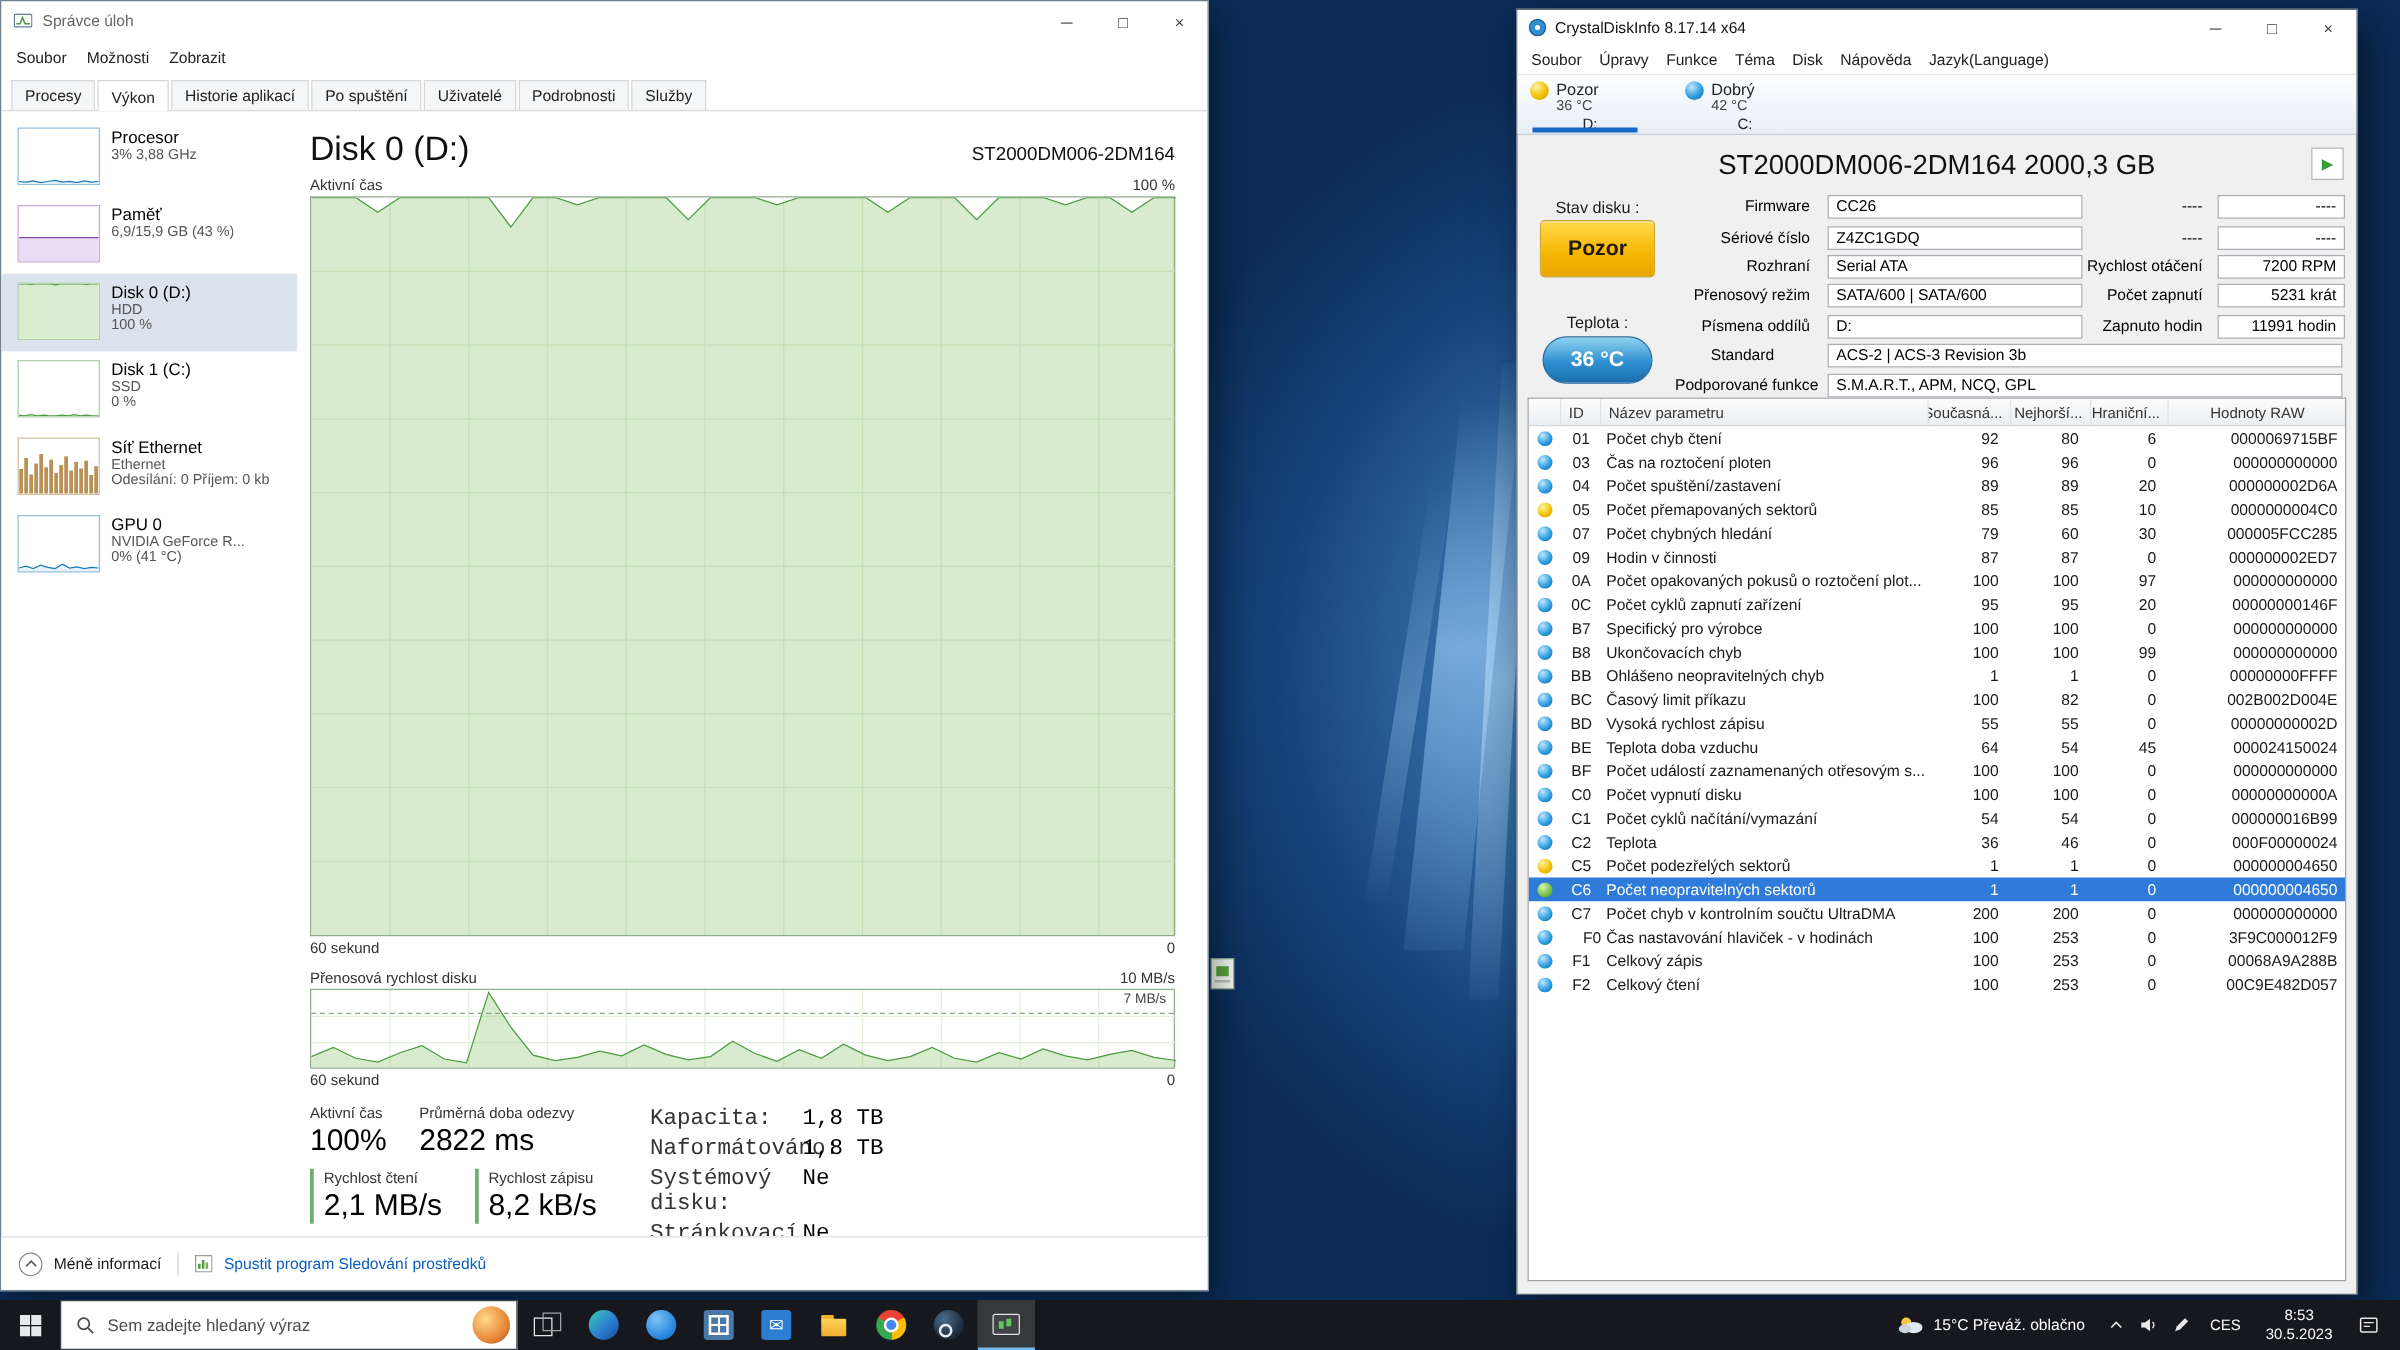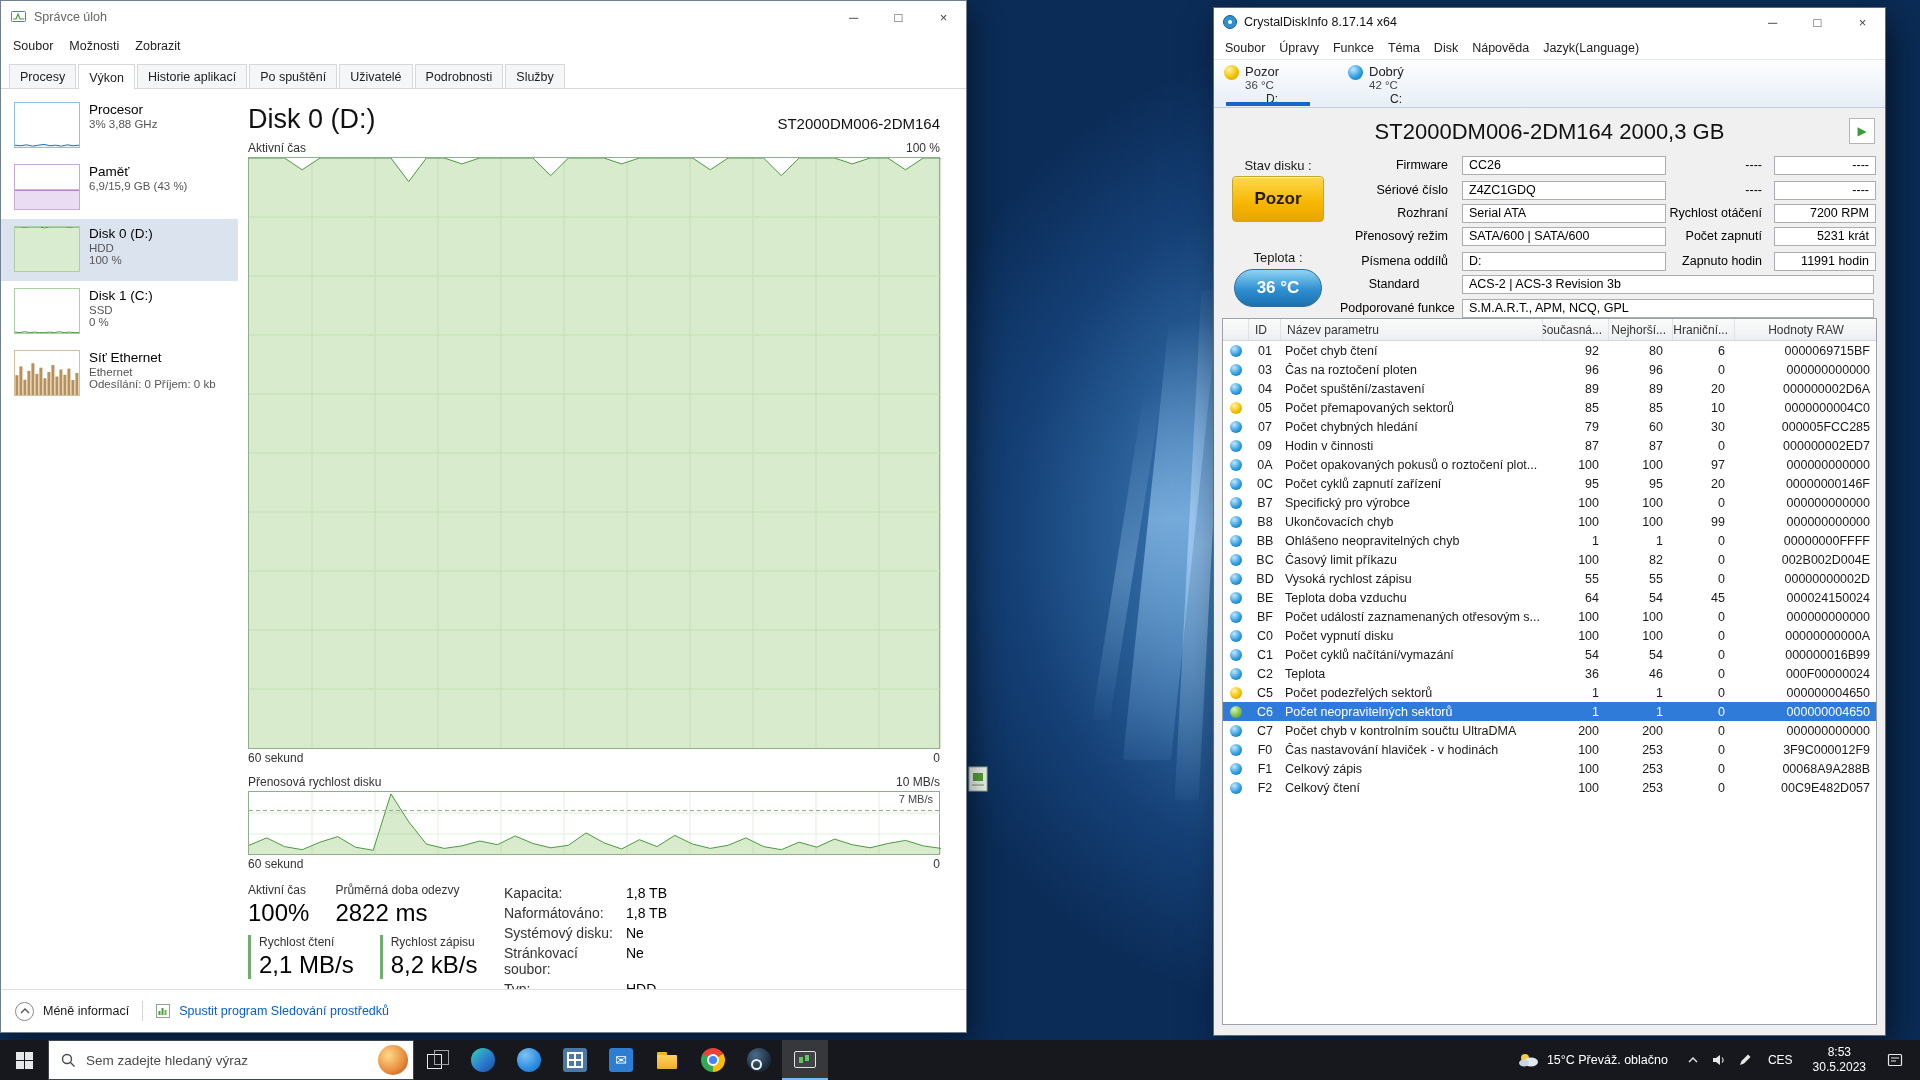--- a/index.html
+++ b/index.html
@@ -55,21 +55,21 @@
   .chart1{height:592px;}
   .chart2{height:64px;}
   .ref-label{position:absolute;right:6px;top:1px;font-size:11px;color:#444;}
   .chart-axis{display:flex;justify-content:space-between;font-size:12px;color:#333;margin-top:2px;}
   .tm-stats{display:flex;margin-top:12px;}
   .stat-left{width:206px;flex:none;}
   .stat-row{display:flex;gap:26px;margin-bottom:8px;}
   .stat-block.accent{border-left:3px solid #6fae6f;padding-left:8px;}
   .stat-label{font-size:12px;color:#333;margin-bottom:2px;white-space:nowrap;}
   .stat-value{font-size:24px;color:#000;white-space:nowrap;}
-  .stat-details{margin-left:50px;font-size:14px;padding-top:2px;}
+  .stat-details{margin-left:66px;font-size:18px;padding-top:2px;font-family:Liberation Mono, monospace;}
   .d-row{display:flex;margin-bottom:4px;}
   .d-label{width:122px;color:#333;}
   .d-value{color:#000;}
   .tm-footer{position:absolute;left:0;right:0;bottom:0;height:43px;border-top:1px solid #e0e0e0;
     display:flex;align-items:center;padding-left:14px;gap:9px;font-size:12.5px;background:#fff;}
   .collapse-circle{width:19px;height:19px;border:1px solid #8a8a8a;border-radius:50%;display:flex;
     align-items:center;justify-content:center;flex:none;}
   .v-div{width:1px;height:20px;background:#d5d5d5;margin:0 4px;}
   .tm-link{color:#0b5fbf;}
 
@@ -275,20 +275,31 @@
               <rect x="52.4" y="17.6" width="3.0" height="26.4" fill="#a8742c" opacity="0.8"></rect>
               <rect x="56.4" y="29.0" width="3.0" height="15.0" fill="#a8742c" opacity="0.8"></rect>
               <rect x="60.4" y="22.0" width="3.0" height="22.0" fill="#a8742c" opacity="0.8"></rect>
             </svg></div>
           <div class="tm-meta">
             <div class="t1">Síť Ethernet</div>
             <div class="t2">Ethernet</div>
             <div class="t2">Odesílání: 0 Příjem: 0 kb</div>
           </div>
         </div>
+        <div class="tm-item">
+          <div class="thumb" style="border-color: rgba(26, 121, 184, 0.467);"><svg width="64" height="44">
+              <polygon points="0,44 0.0,41.4 5.8,40.0 11.6,41.8 17.5,39.2 23.3,40.9 29.1,41.8 34.9,38.3 40.7,41.4 46.5,40.5 52.4,41.8 58.2,40.9 64.0,41.4 64,44" fill="#e7f1fa"></polygon>
+              <polyline points="0.0,41.4 5.8,40.0 11.6,41.8 17.5,39.2 23.3,40.9 29.1,41.8 34.9,38.3 40.7,41.4 46.5,40.5 52.4,41.8 58.2,40.9 64.0,41.4" fill="none" stroke="#1a79b8" stroke-width="1"></polyline>
+            </svg></div>
+          <div class="tm-meta">
+            <div class="t1">GPU 0</div>
+            <div class="t2">NVIDIA GeForce R...</div>
+            <div class="t2">0% (41 °C)</div>
+          </div>
+        </div>
       </div>
     <div class="tm-main">
       <div class="tm-heading-row">
         <span class="tm-heading">Disk 0 (D:)</span>
         <span class="tm-device">ST2000DM006-2DM164</span>
       </div>
       <div class="chart-label-row">
         <span>Aktivní čas</span>
         <span>100 %</span>
       </div>
@@ -731,21 +742,21 @@
           <span class="cell c2" style="width: 262px;">Počet chyb v kontrolním součtu UltraDMA</span>
           <span class="cell c3" style="width: 66px;">200</span>
           <span class="cell c4" style="width: 64px;">200</span>
           <span class="cell c5" style="width: 62px;">0</span>
           <span class="cell c6" style="width: 143px;">000000000000</span>
         </div>
         <div class="srow">
           <span class="cell c0" style="width: 26px;">
             <span class="dot good"></span>
           </span>
-          <span class="cell c1" style="width: 32px;">F0</span>
+          <span class="cell c1" style="width: 32px; text-align: right;">F0</span>
           <span class="cell c2" style="width: 262px;">Čas nastavování hlaviček - v hodinách</span>
           <span class="cell c3" style="width: 66px;">100</span>
           <span class="cell c4" style="width: 64px;">253</span>
           <span class="cell c5" style="width: 62px;">0</span>
           <span class="cell c6" style="width: 143px;">3F9C000012F9</span>
         </div>
         <div class="srow">
           <span class="cell c0" style="width: 26px;">
             <span class="dot good"></span>
           </span>

